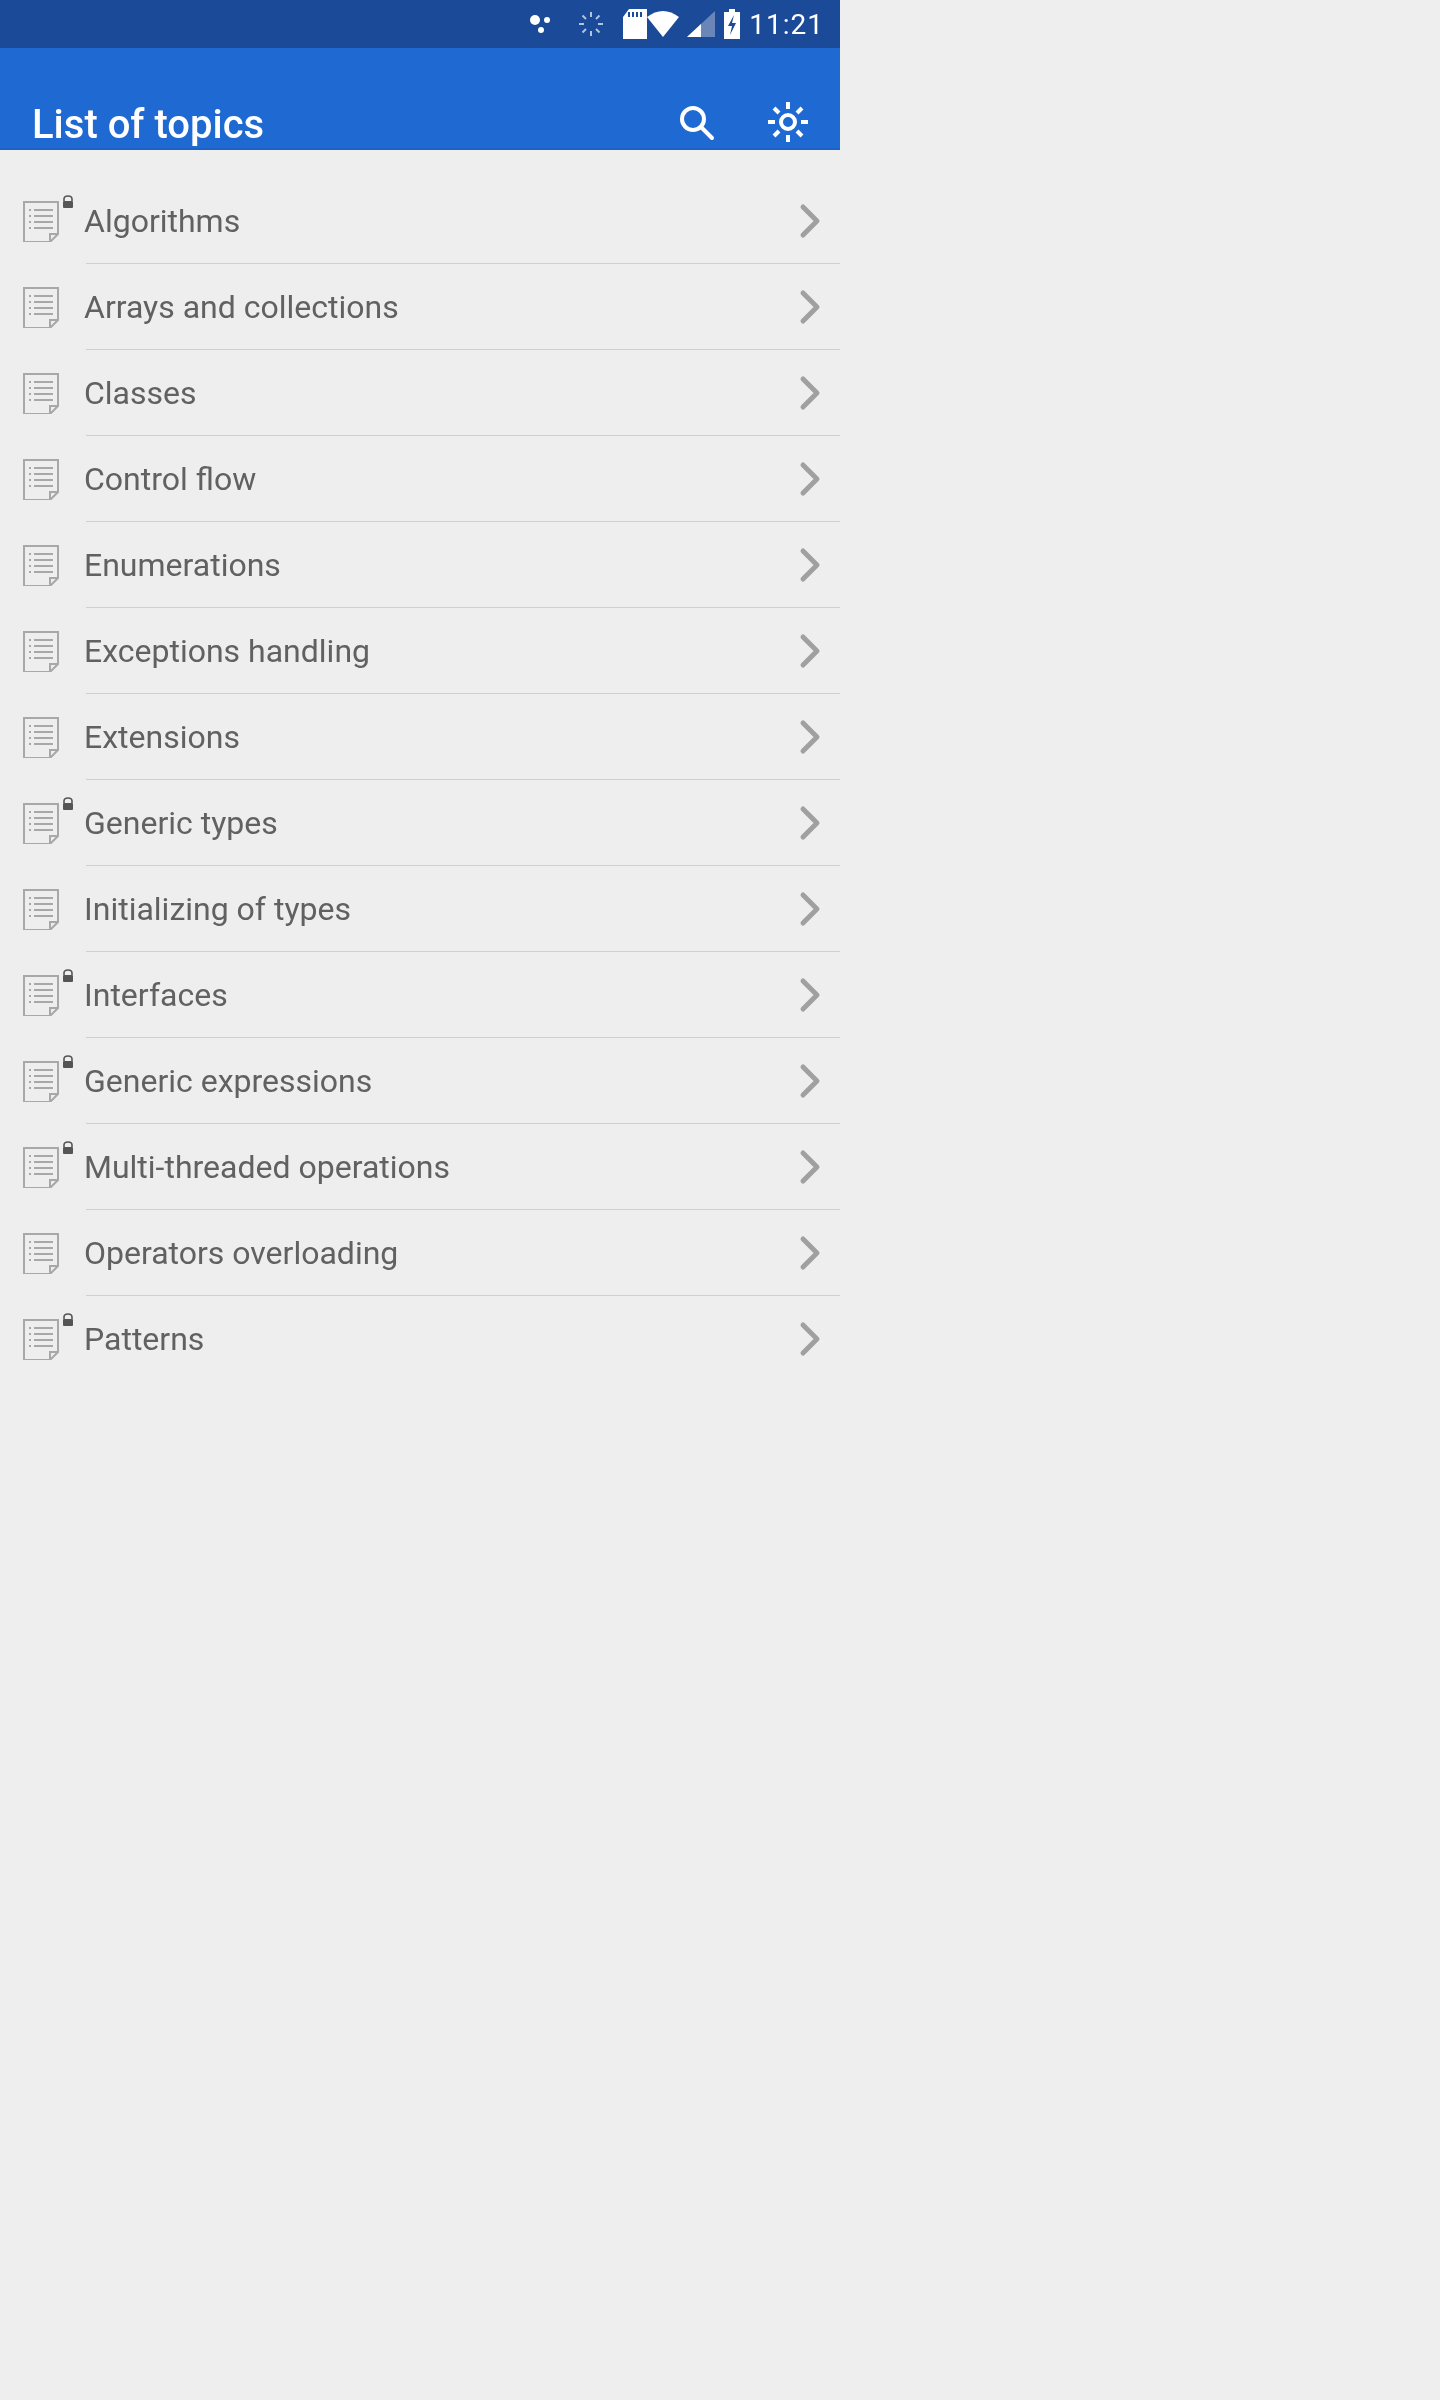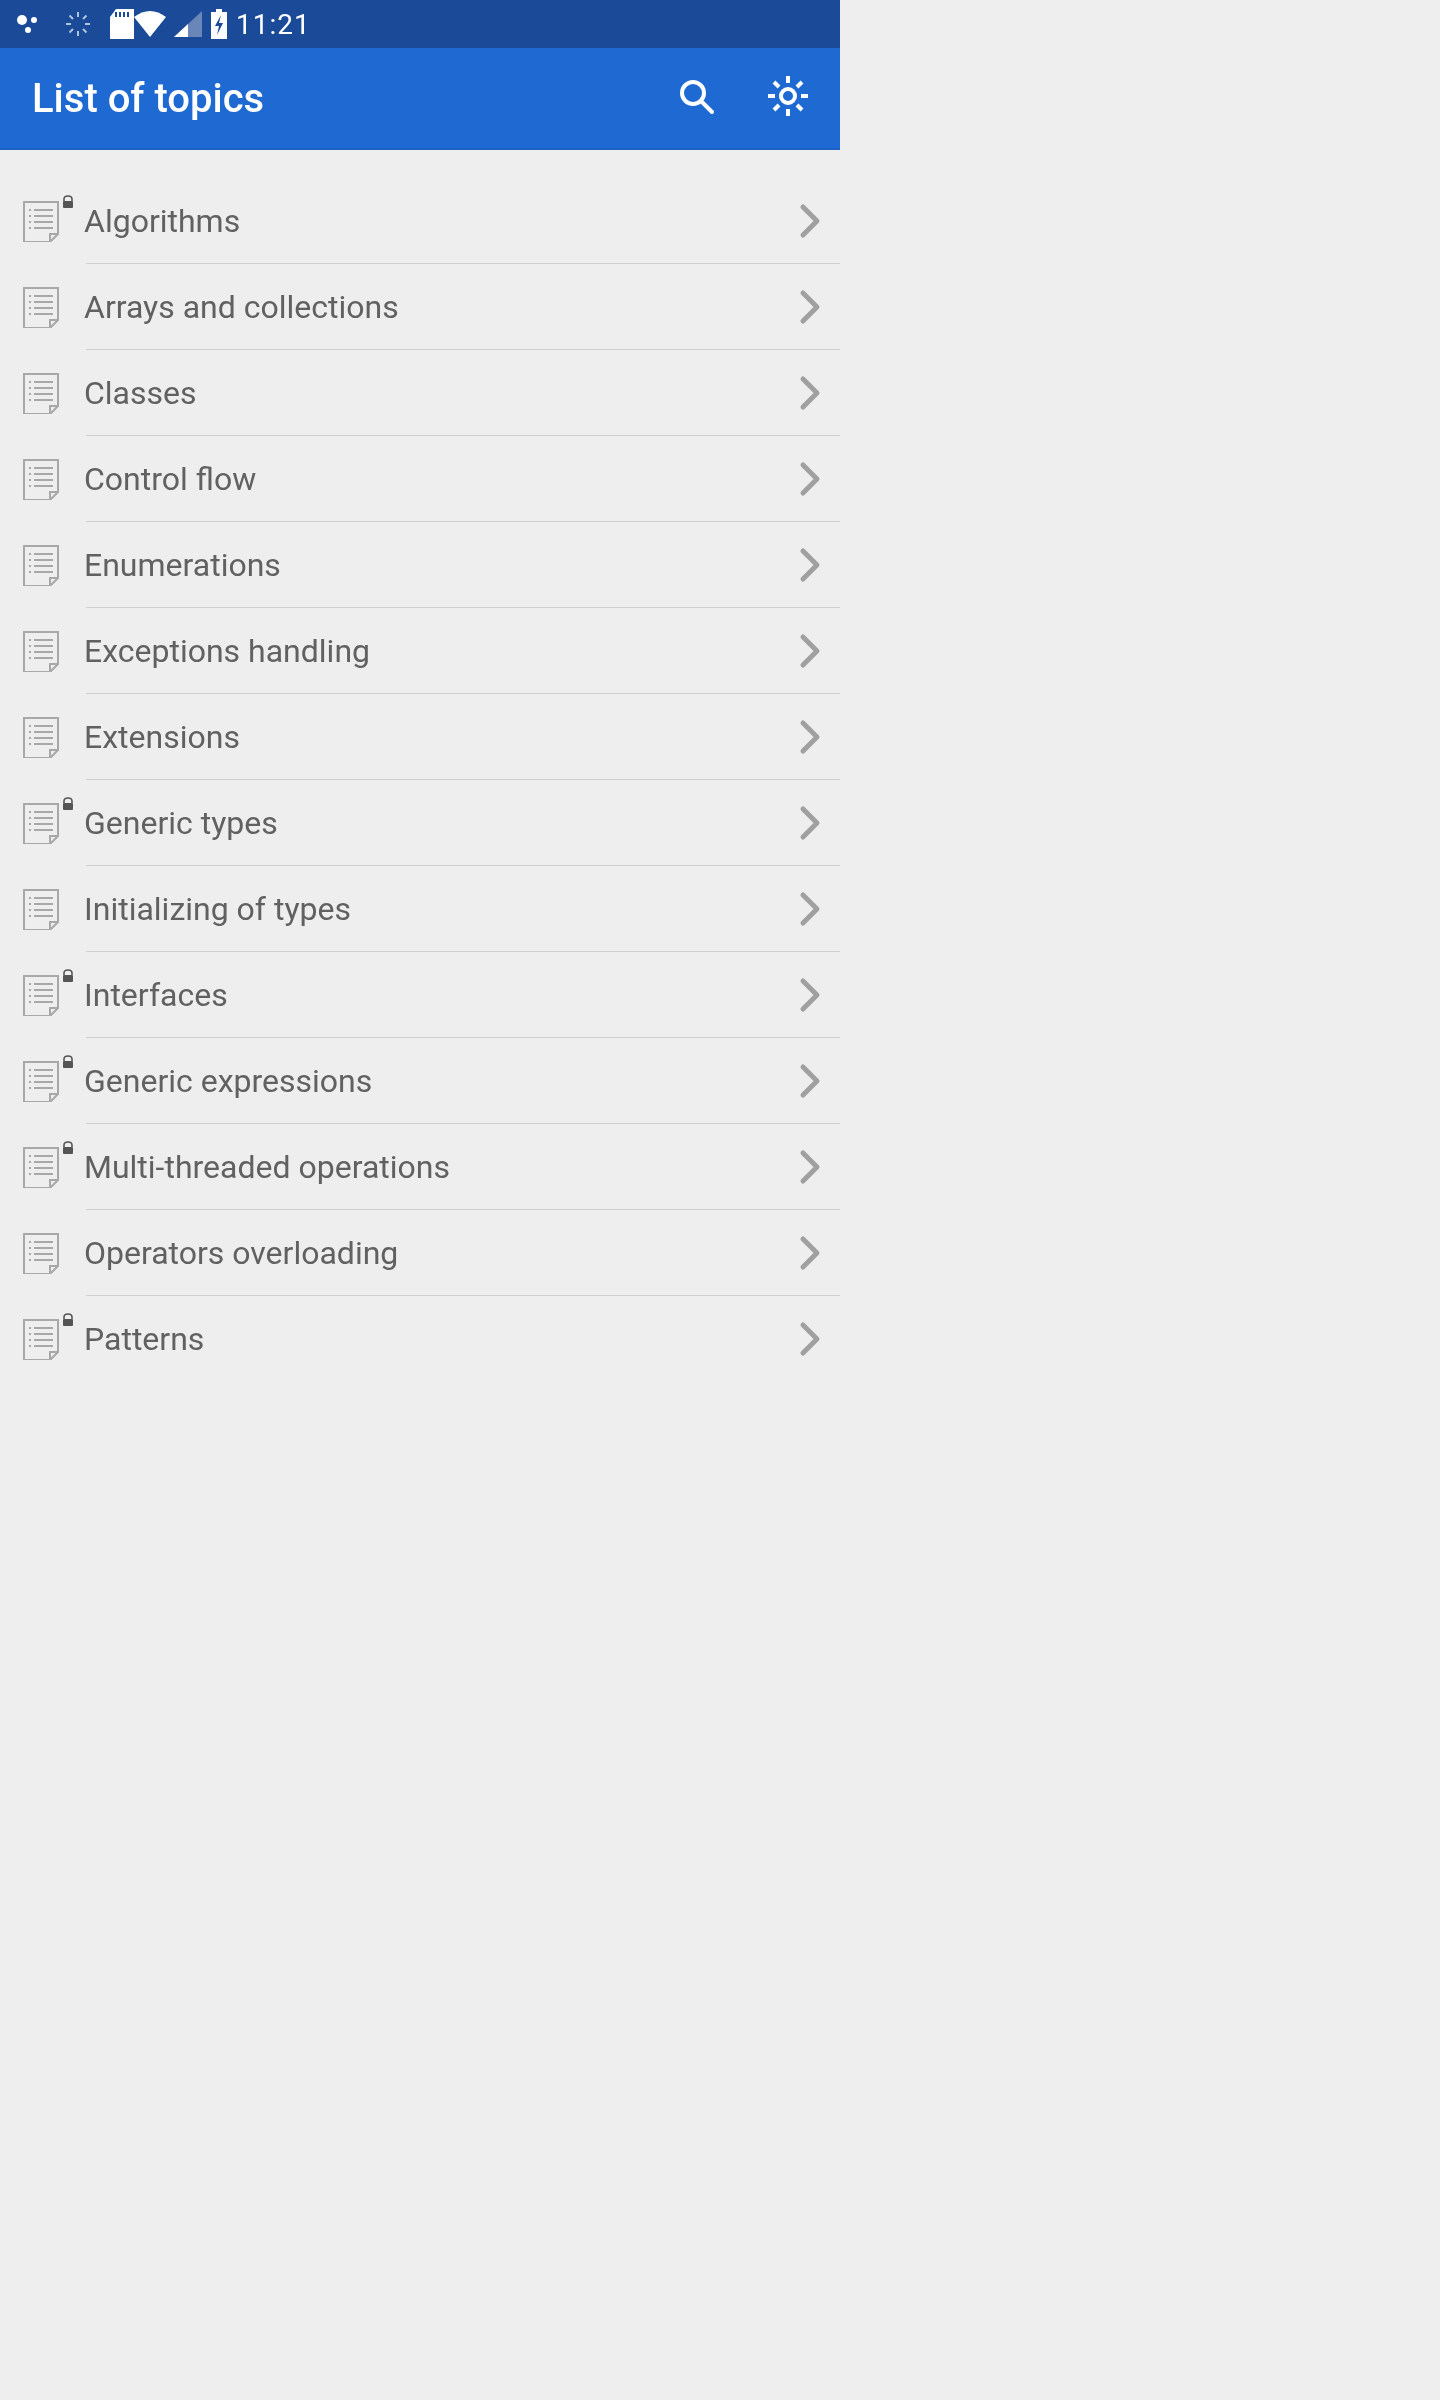--- a/index.html
+++ b/index.html
@@ -3,33 +3,33 @@
 <meta charset="utf-8">
 <style>
   * { margin: 0; padding: 0; box-sizing: border-box; }
   html, body { width: 840px; height: 1372px; font-family: Roboto, Arial, sans-serif; background: #eeeeee; overflow: hidden; }
   
   .status-bar {
     height: 48px;
     background: #1b4a99;
     display: flex;
     align-items: center;
-    justify-content: flex-start;
+    justify-content: flex-end;
     padding: 0 16px;
     color: #fff;
   }
   .status-left { display: flex; align-items: center; gap: 18px; }
   .status-right { display: flex; align-items: center; gap: 8px; }
   .status-time { font-size: 28px; font-weight: 400; letter-spacing: 1px; }
   
   .app-bar {
     height: 102px;
     background: #1e69d2;
     display: flex;
-    align-items: center;
+    align-items: flex-end;
     padding: 0 20px 0 32px;
     border-bottom: 2px solid rgba(0,0,0,0.06);
     gap: 8px;
   }
   .app-title { color: #fff; font-size: 40px; font-weight: 500; flex: 1; }
   .app-actions { display: flex; align-items: center; gap: 50px; margin-right: 10px; }
   
   .list { background: #eeeeee; margin-top: 28px; }
   .row {
     display: flex;

